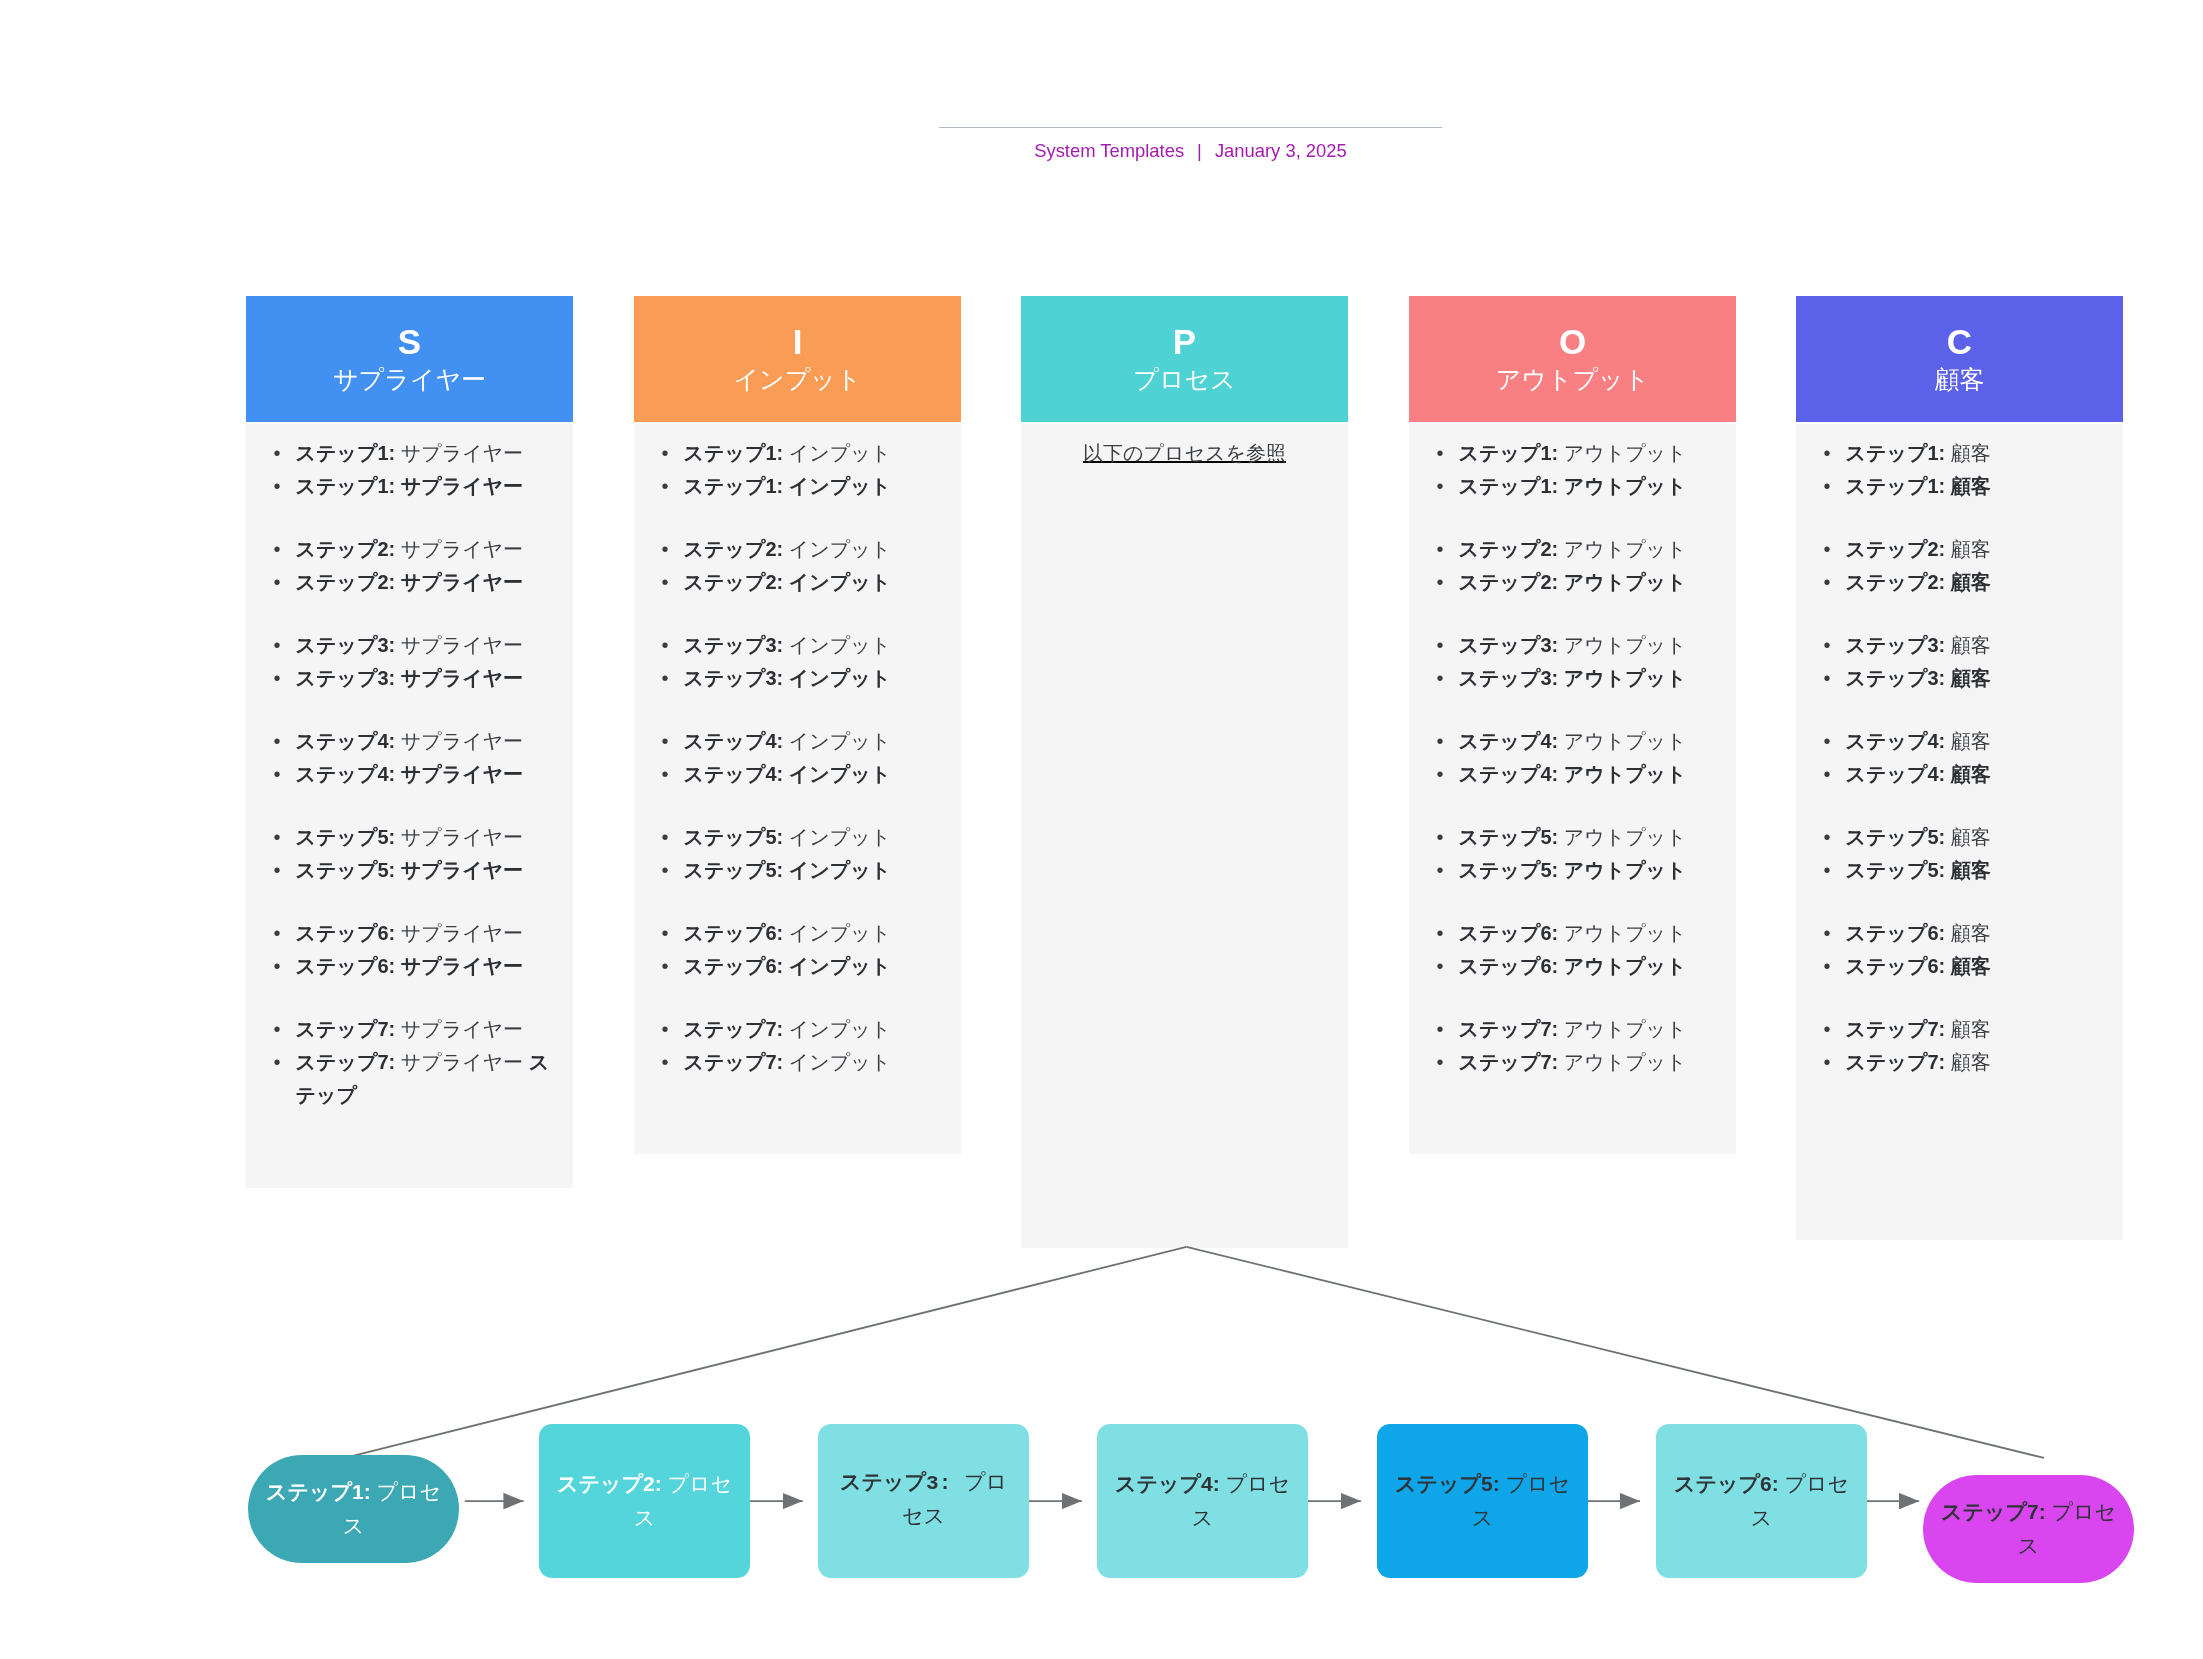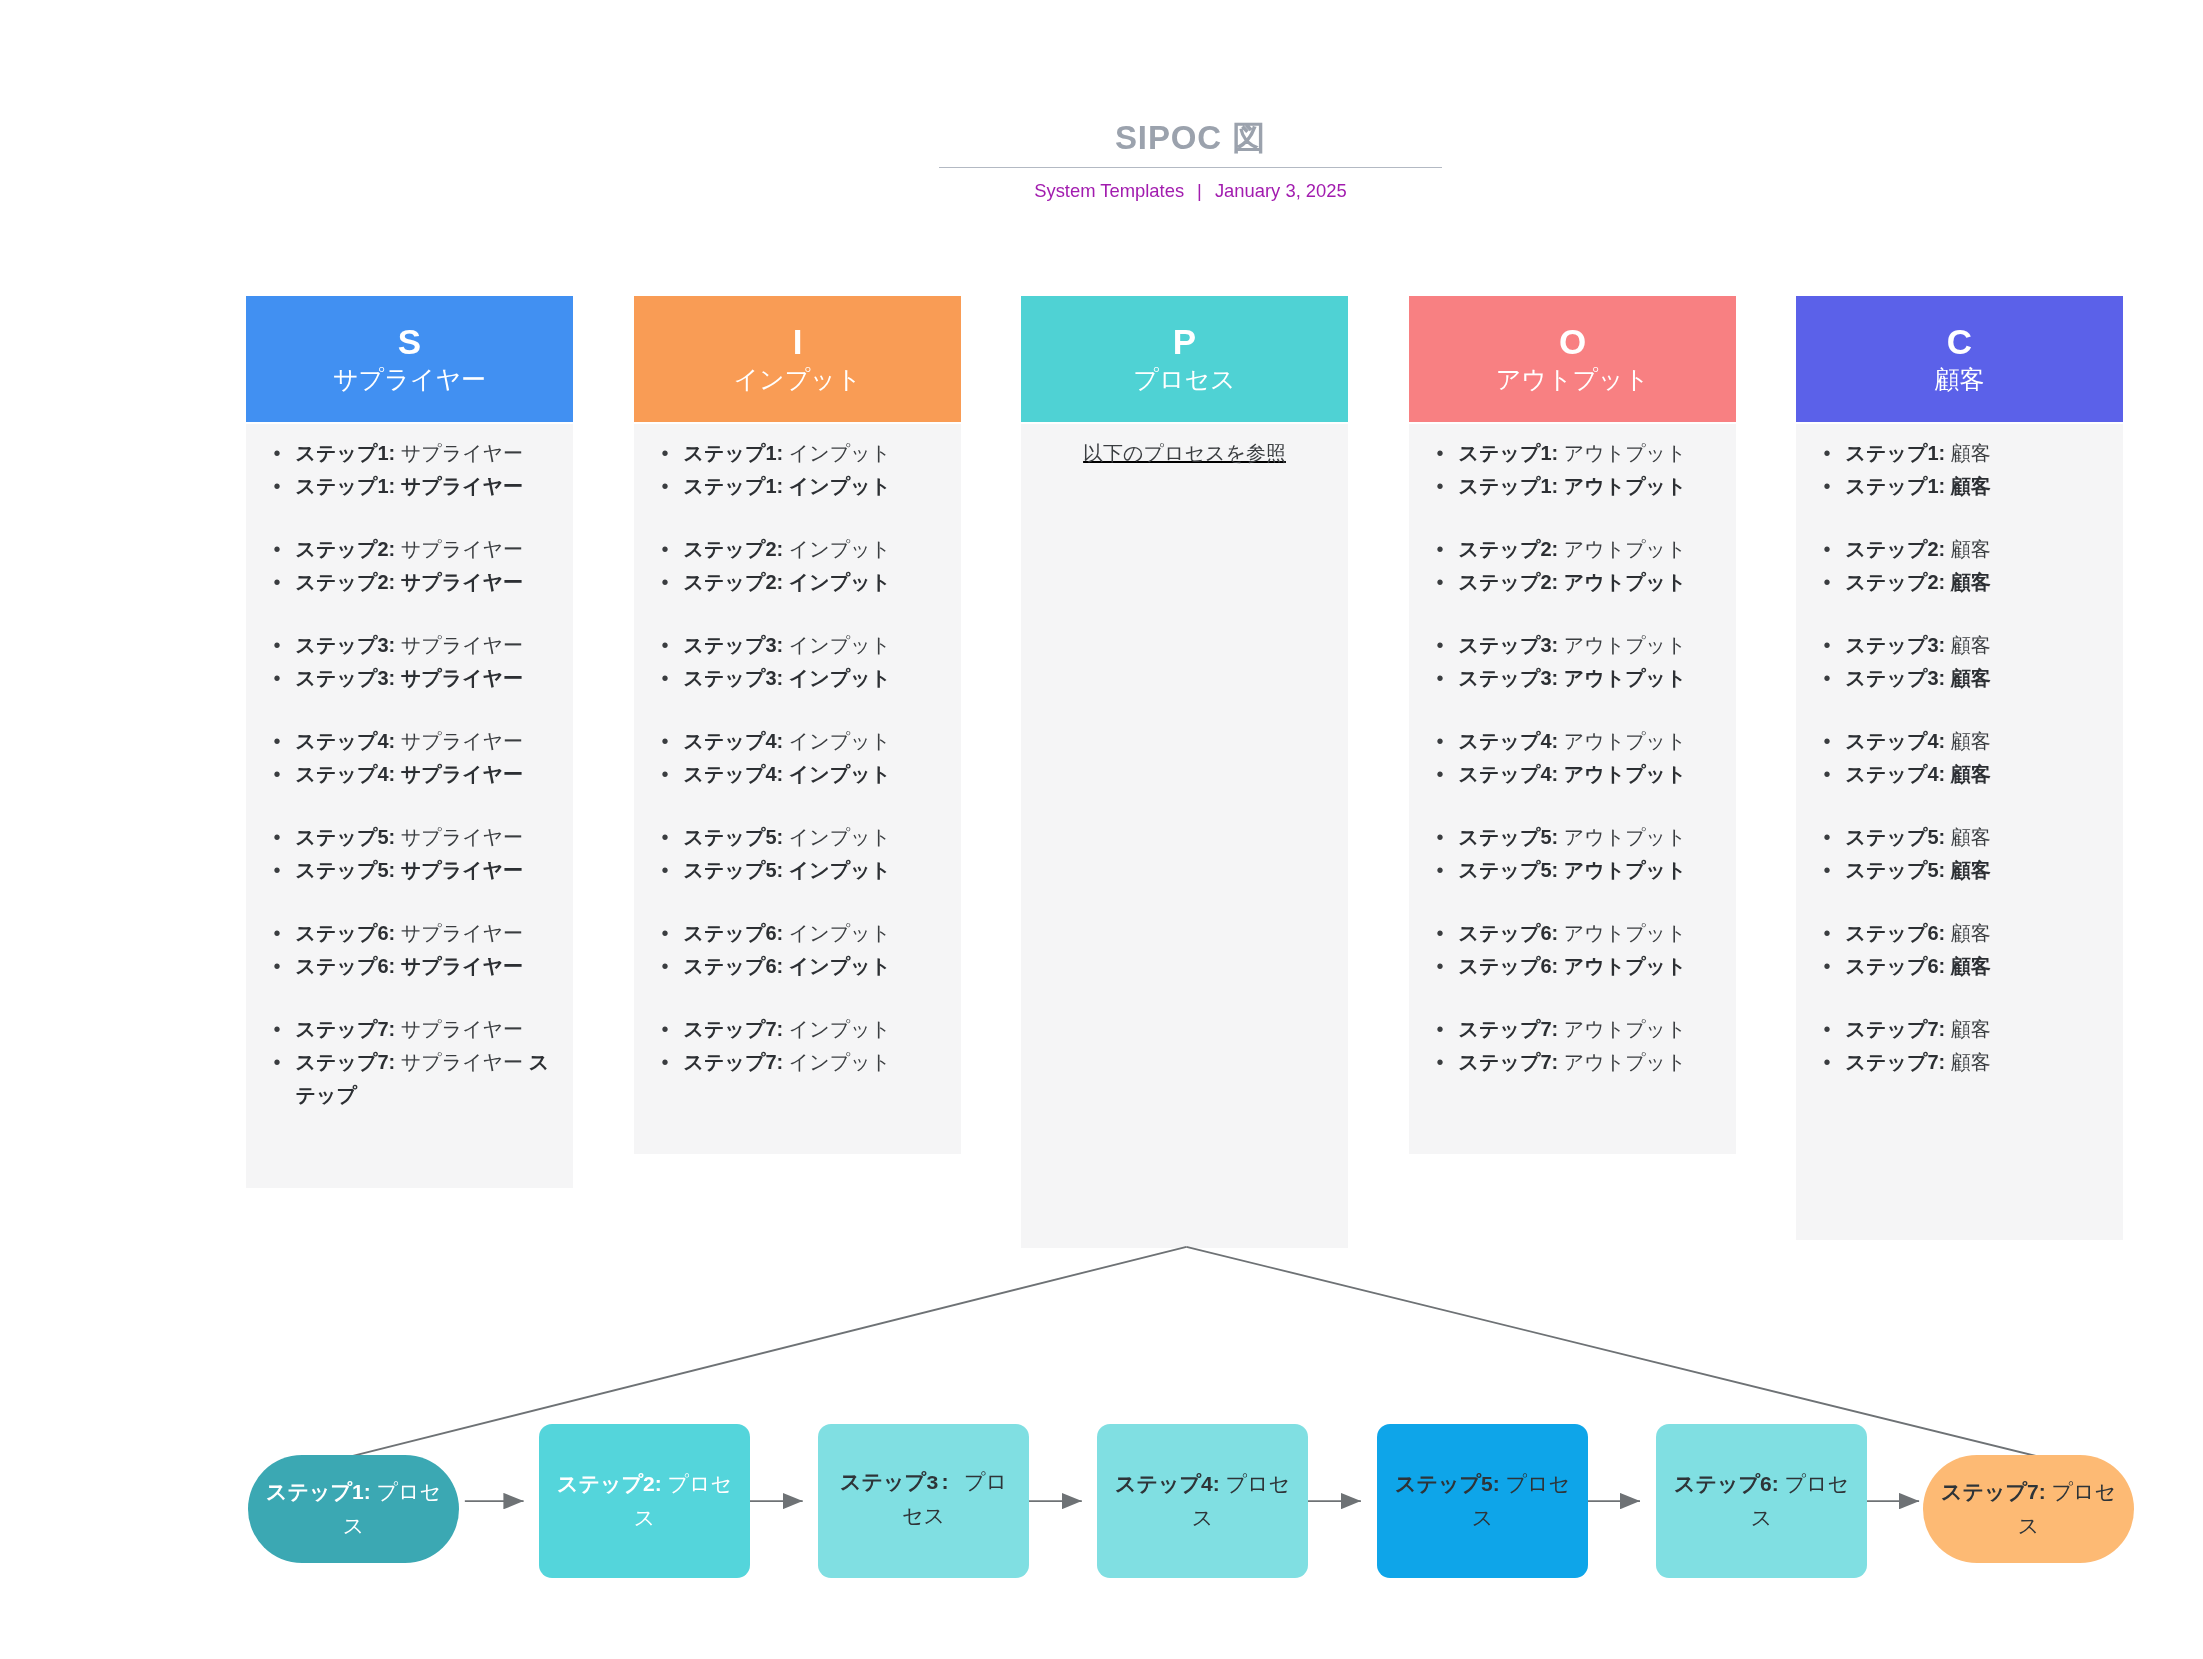--- a/index.html
+++ b/index.html
@@ -42,21 +42,20 @@
             text-align:center;font-size:21px;line-height:34px;padding:0 16.5px;box-sizing:border-box;}
   .flow-rect{top:1424px;height:154px;border-radius:13px;margin-left:12px;}
   .flow-pill{top:1455px;height:108px;border-radius:55px;}
 </style>
 </head>
 <body>
 
 <div class="canvas">
 
   <div class="title-block">
-    <div class="page-title">SIPOC 図</div>
     <hr class="title-rule">
     <div class="page-subtitle">
       <span>System Templates</span>
       <span>|</span>
       <span>January 3, 2025</span>
     </div>
   </div>
 
   <div class="col col-s">
     <div class="col-header" style="background: rgb(65, 144, 242);">
@@ -412,19 +411,19 @@
       </div>
       <div class="flow-box flow-rect" style="left: 1085px; background: rgb(128, 223, 226); color: rgb(46, 52, 56);">
         <span><span style="font-weight: bold;">ステップ4:</span> プロセス</span>
       </div>
       <div class="flow-box flow-rect" style="left: 1365px; background: #0ea5e9; color: rgb(46, 52, 56);">
         <span><span style="font-weight: bold;">ステップ5:</span> プロセス</span>
       </div>
       <div class="flow-box flow-rect" style="left: 1644px; background: rgb(128, 223, 226); color: rgb(46, 52, 56);">
         <span><span style="font-weight: bold;">ステップ6:</span> プロセス</span>
       </div>
-      <div class="flow-box flow-pill" style="left: 1923px; background: #fdba74; color: rgb(46, 52, 56);">
+      <div class="flow-box flow-pill" style="left: 1923px; background: #d946ef; color: rgb(46, 52, 56); margin-top: 20px;">
         <span><span style="font-weight: bold;">ステップ7:</span> プロセス</span>
       </div>
     </div>
 
 </div>
 
 
 </body></html>

